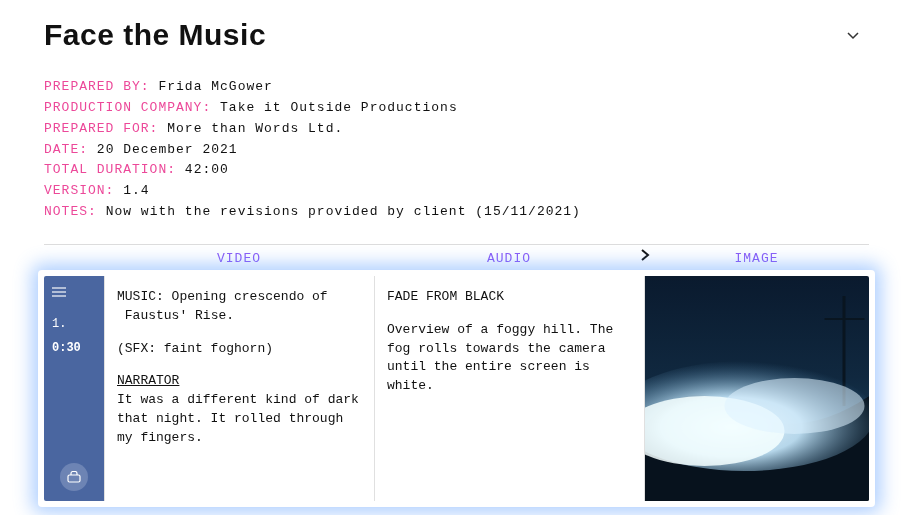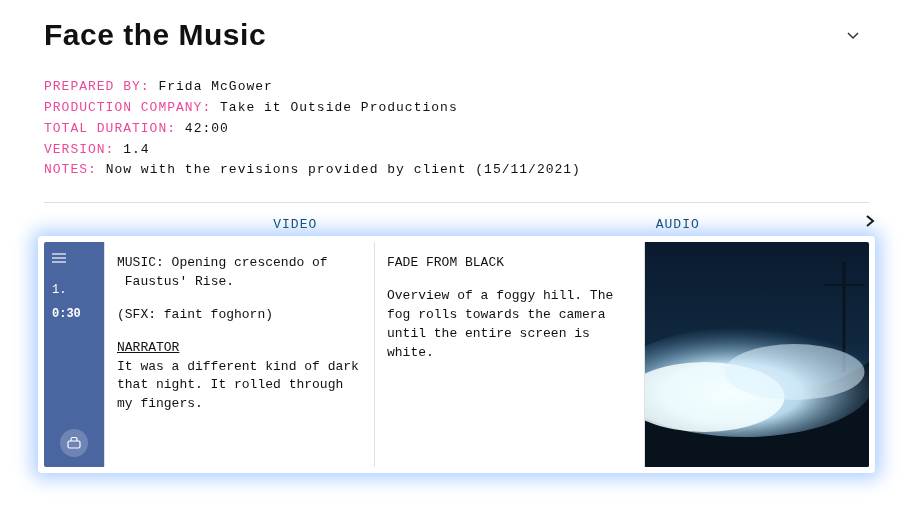--- a/index.html
+++ b/index.html
@@ -44,25 +44,24 @@
   .meta-row { margin-bottom: 2px; }
   .meta-label { color: #ec4899; }
   .meta-value { color: #111; }
   .divider {
     border: none;
     border-top: 1px solid #ddd;
     margin-top: 22px;
   }
   .grid-header {
     display: flex;
-    margin-top: 8px;
     font-family: "Courier New", Courier, monospace;
     font-size: 13px;
     letter-spacing: 1px;
-    color: #0c4a6e;
+    color: #8b5cf6;
   }
   .col-gutter { width: 60px; }
   .col-video { flex: 1; text-align: center; padding: 6px 0; }
   .col-audio { flex: 1; text-align: center; padding: 6px 0; position: relative; font-family: Liberation Mono, monospace; }
   .col-image { width: 225px; text-align: center; padding: 6px 0; }
   .header-chevron {
     position: absolute;
     right: -6px;
     top: 4px;
     font-size: 13px;
@@ -147,38 +146,41 @@
     <div class="chevron">
       <svg width="12" height="8" viewBox="0 0 12 8">
           <path d="M1 1 L6 6 L11 1" stroke="#333" stroke-width="1.5" fill="none"></path>
         </svg>
     </div>
   </div>
 
   <div class="meta">
     <div class="meta-row"><span class="meta-label">PREPARED BY:</span> <span class="meta-value">Frida McGower</span></div>
     <div class="meta-row"><span class="meta-label">PRODUCTION COMPANY:</span> <span class="meta-value">Take it Outside Productions</span></div>
+    <div class="meta-row"><span class="meta-label">PREPARED FOR:</span> <span class="meta-value">More than Words Ltd.</span></div>
+    <div class="meta-row"><span class="meta-label">DATE:</span> <span class="meta-value">20 December 2021</span></div>
     <div class="meta-row"><span class="meta-label">TOTAL DURATION:</span> <span class="meta-value">42:00</span></div>
     <div class="meta-row"><span class="meta-label">VERSION:</span> <span class="meta-value">1.4</span></div>
     <div class="meta-row"><span class="meta-label">NOTES:</span> <span class="meta-value">Now with the revisions provided by client (15/11/2021)</span></div>
   </div>
 
   <hr class="divider">
 
   <div class="grid-header">
     <div class="col-gutter"></div>
     <div class="col-video">VIDEO</div>
     <div class="col-audio">
       <span>AUDIO</span>
       <span class="header-chevron">
         <svg width="10" height="12" viewBox="0 0 10 12">
             <path d="M2 1 L8 6 L2 11" stroke="#111" stroke-width="2" fill="none"></path>
           </svg>
       </span>
     </div>
+    <div class="col-image">IMAGE</div>
   </div>
 
   <div class="row-wrap">
     <div class="glow"></div>
     <div class="row">
 
       <div class="gutter">
         <div class="drag-icon">
           <svg width="14" height="10" viewBox="0 0 14 10">
               <line x1="0" y1="1" x2="14" y2="1" stroke="#fff" stroke-width="1.3"></line>

